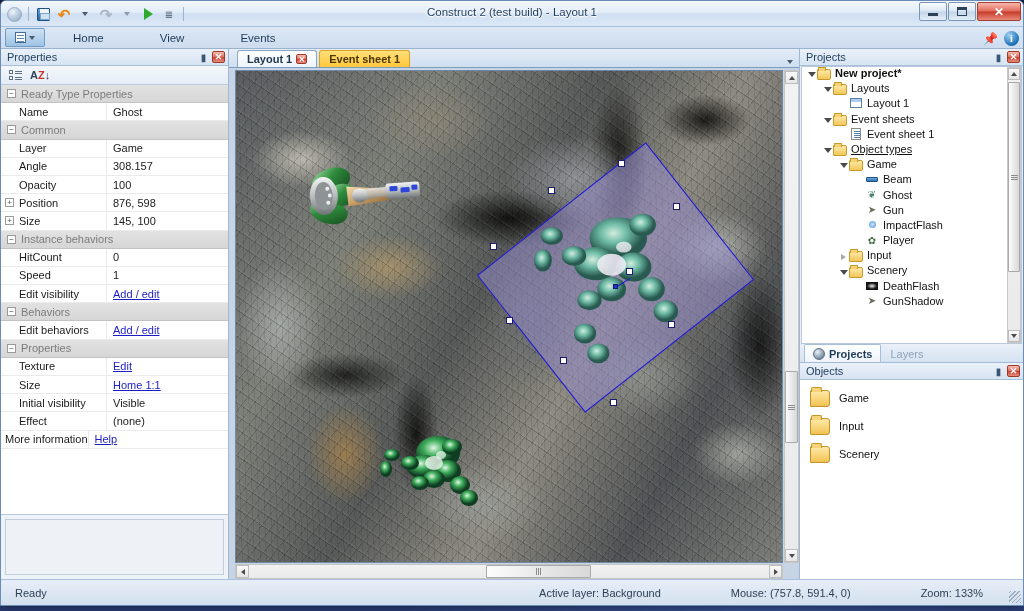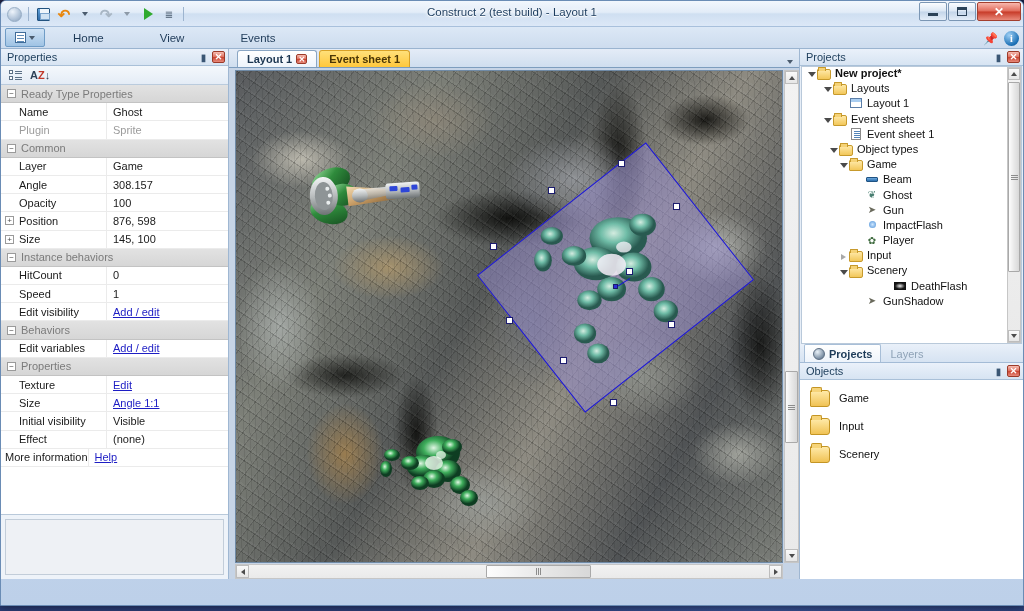--- a/index.html
+++ b/index.html
@@ -400,24 +400,20 @@
       </div>
       <div id="proplist">
           <div class="prow group">
             <span class="expander">−</span>
             <span class="pname">Ready Type Properties</span>
           </div>
           <div class="prow">
             <span class="pname">Name</span>
             <span class="pval">Ghost</span>
           </div>
-          <div class="prow dim">
-            <span class="pname">Plugin</span>
-            <span class="pval">Sprite</span>
-          </div>
           <div class="prow group">
             <span class="expander">−</span>
             <span class="pname">Common</span>
           </div>
           <div class="prow">
             <span class="pname">Layer</span>
             <span class="pval">Game</span>
           </div>
           <div class="prow">
             <span class="pname">Angle</span>
@@ -453,39 +449,39 @@
             <span class="pname">Edit visibility</span>
             <span class="pval">
               <span class="plink">Add / edit</span>
             </span>
           </div>
           <div class="prow group">
             <span class="expander">−</span>
             <span class="pname">Behaviors</span>
           </div>
           <div class="prow">
-            <span class="pname">Edit variables</span>
+            <span class="pname">Edit behaviors</span>
             <span class="pval">
               <span class="plink">Add / edit</span>
             </span>
           </div>
           <div class="prow group">
             <span class="expander">−</span>
             <span class="pname">Properties</span>
           </div>
           <div class="prow">
             <span class="pname">Texture</span>
             <span class="pval">
               <span class="plink">Edit</span>
             </span>
           </div>
           <div class="prow">
             <span class="pname">Size</span>
             <span class="pval">
-              <span class="plink">Angle 1:1</span>
+              <span class="plink">Home 1:1</span>
             </span>
           </div>
           <div class="prow">
             <span class="pname">Initial visibility</span>
             <span class="pval">Visible</span>
           </div>
           <div class="prow">
             <span class="pname">Effect</span>
             <span class="pval">(none)</span>
           </div>
@@ -688,21 +684,21 @@
               </span>
               <span class="tlabel">Event sheets</span>
             </div>
             <div class="tnode" style="padding-left: 36px;">
               <span class="tw"></span>
               <span class="icn">
                 <span class="ic-sheet"></span>
               </span>
               <span class="tlabel">Event sheet 1</span>
             </div>
-            <div class="tnode" style="padding-left: 26px;">
+            <div class="tnode" style="padding-left: 20px; text-decoration: underline;">
               <span class="tw">
                 <span class="tri open"></span>
               </span>
               <span class="" style="display: flex; align-items: center;">
                 <span class="folder"></span>
               </span>
               <span class="tlabel">Object types</span>
             </div>
             <div class="tnode" style="padding-left: 36px;">
               <span class="tw">
@@ -759,21 +755,21 @@
             </div>
             <div class="tnode" style="padding-left: 36px;">
               <span class="tw">
                 <span class="tri open"></span>
               </span>
               <span class="" style="display: flex; align-items: center;">
                 <span class="folder"></span>
               </span>
               <span class="tlabel">Scenery</span>
             </div>
-            <div class="tnode" style="padding-left: 80px;">
+            <div class="tnode" style="padding-left: 52px;">
               <span class="tw"></span>
               <span class="icn">
                 <span class="ic-death"></span>
               </span>
               <span class="tlabel">DeathFlash</span>
             </div>
             <div class="tnode" style="padding-left: 52px;">
               <span class="tw"></span>
               <span class="icn">
                 <span class="ic-gun">➤</span>
@@ -822,13 +818,20 @@
             </div>
             <div class="orow">
               <span class="bigfolder"></span>
               <span>Scenery</span>
             </div>
           </div>
       </div>
     </div>
   </div>
 
+  <div id="status">
+    <span class="s-ready">Ready</span>
+    <span class="s-cell" style="padding-right:70px;">Active layer: Background</span>
+    <span class="s-cell" style="padding-right:70px;">Mouse: (757.8, 591.4, 0)</span>
+    <span class="s-cell" style="padding-right:40px;">Zoom: 133%</span>
+    <span id="grip"></span>
+  </div>
 </div>
 
 </body></html>

